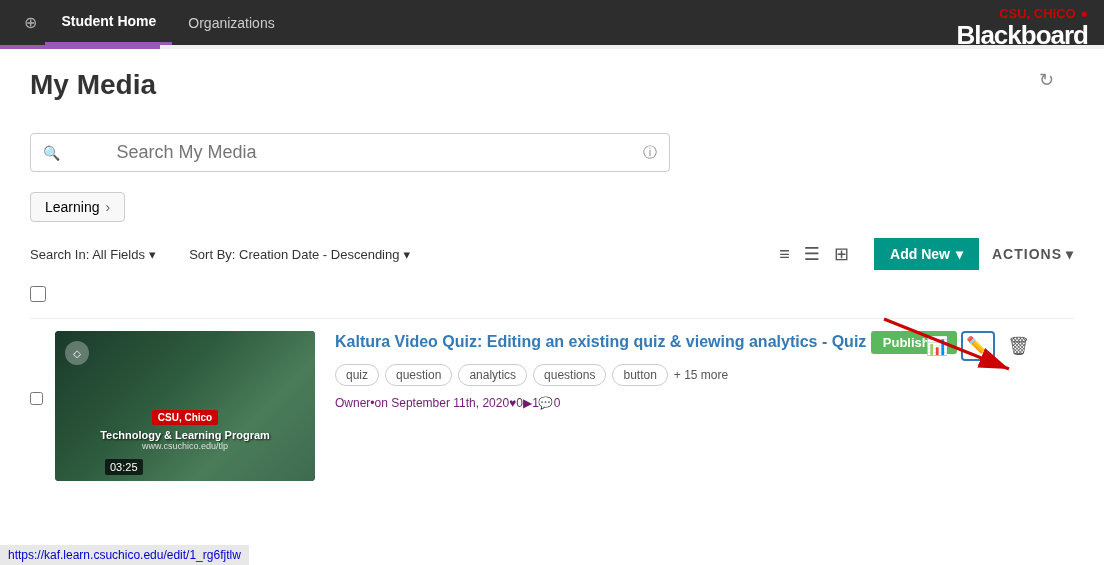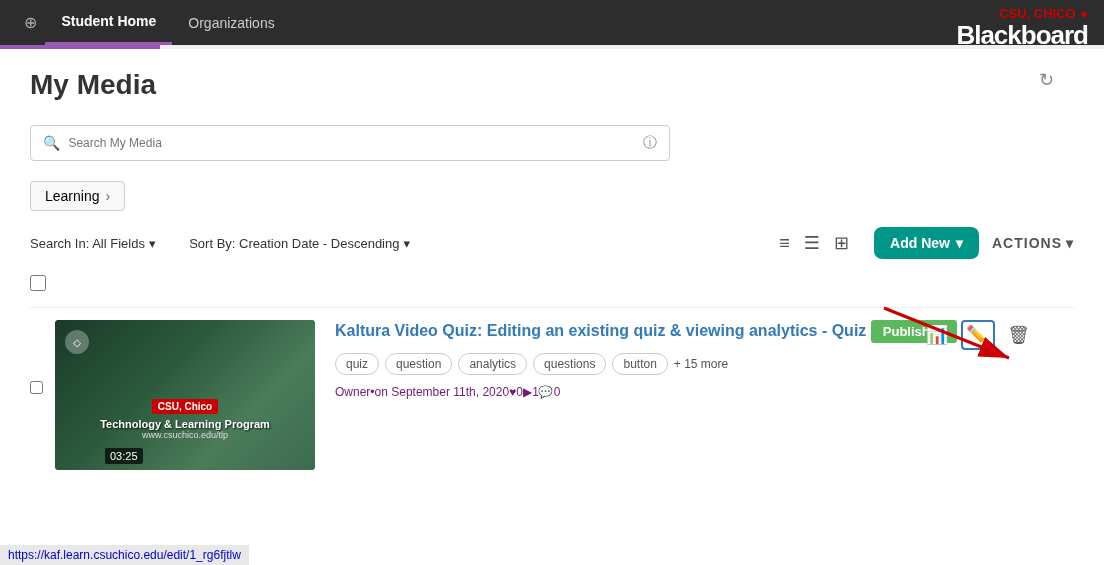--- a/index.html
+++ b/index.html
@@ -74,21 +74,21 @@
       padding: 20px 30px;
       height: calc(565px - 49px);
       overflow-y: auto;
       position: relative;
     }
 
     .page-title {
       font-size: 28px;
       font-weight: bold;
       color: #333;
-      margin-bottom: 24px;
+      margin-bottom: 32px;
     }
 
     .refresh-btn {
       position: absolute;
       right: 50px;
       top: 20px;
       color: #888;
       font-size: 18px;
       cursor: pointer;
       background: none;
@@ -107,23 +107,24 @@
       background: #fff;
     }
     .search-icon {
       color: #888;
       margin-right: 8px;
       font-size: 14px;
     }
     .search-input {
       border: none;
       outline: none;
-      font-size: 12px;
+      font-size: 18px;
       color: #888;
       flex: 1;
+      margin-left: 48px;
     }
     .search-info-icon {
       color: #888;
       font-size: 14px;
       margin-left: 8px;
     }
 
     
     .filters-row {
       display: flex;
@@ -183,21 +184,21 @@
       border: none;
       cursor: pointer;
       color: #555;
       font-size: 18px;
       padding: 2px 4px;
     }
     .add-new-btn {
       background: #009688;
       color: #fff;
       border: none;
-      border-radius: 8px;
+      border-radius: 0;
       padding: 8px 16px;
       font-size: 14px;
       font-weight: bold;
       cursor: pointer;
       display: flex;
       align-items: center;
       gap: 6px;
     }
     .actions-btn {
       background: none;

